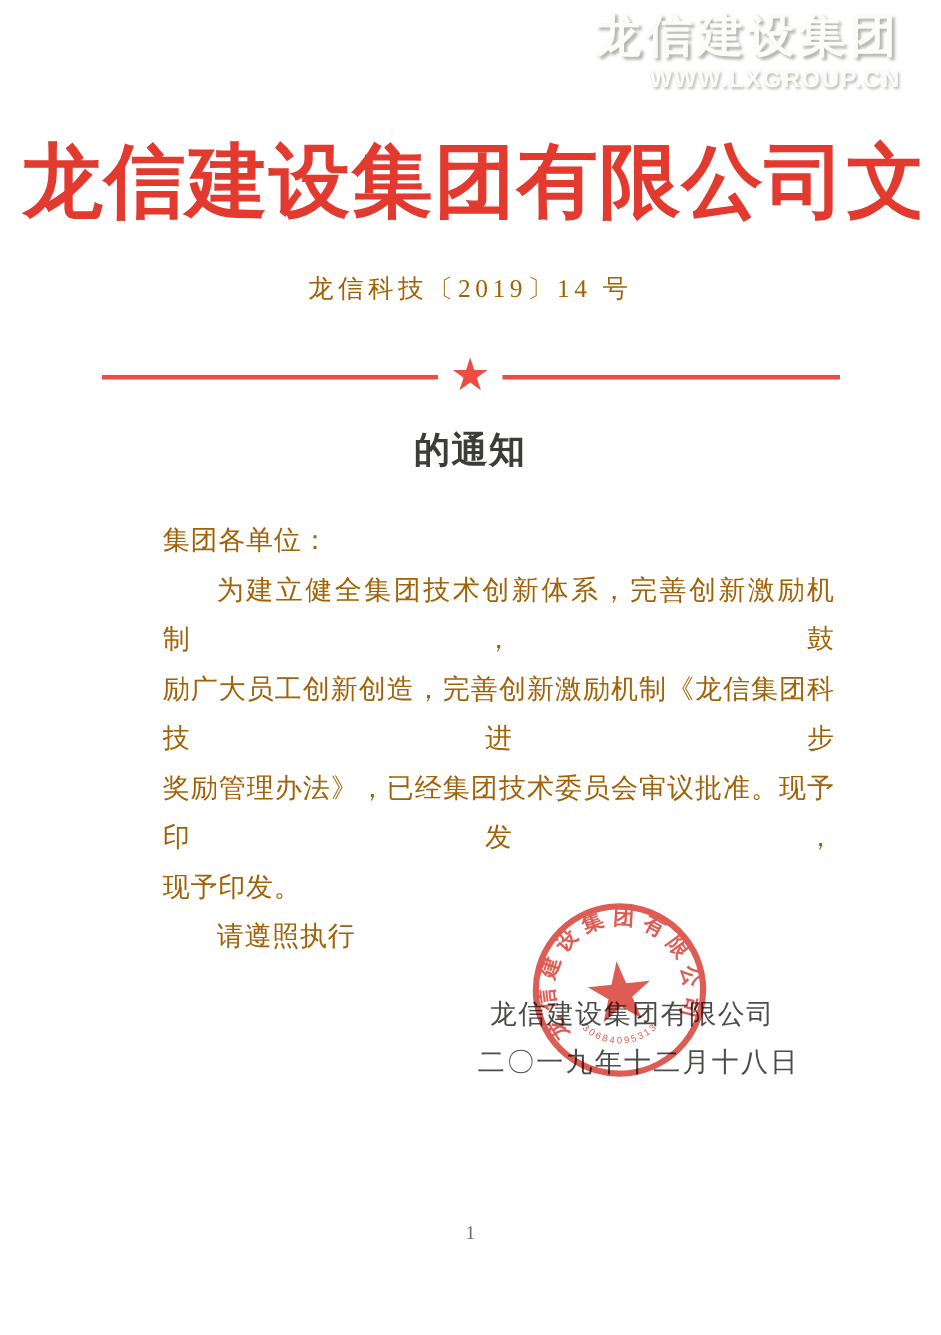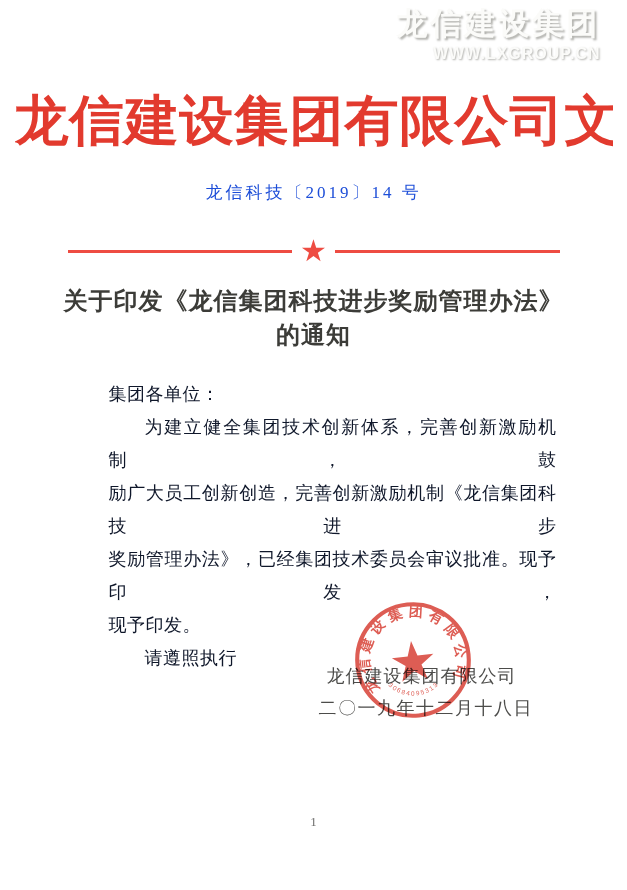--- a/index.html
+++ b/index.html
@@ -38,21 +38,21 @@
     font-size:54px; line-height:62px;
     font-weight:bold;
     color:#e23a2e;
     letter-spacing:1px;
     white-space:nowrap;
   }
   .doc-number {
     margin-top:30px;
     text-align:center;
     font-size:17px; line-height:22px;
-    color:#1d4ed8;
+    color:#a16207;
     letter-spacing:3px;
   }
   
   .divider {
     display:flex; align-items:center;
     margin:32px 53px 0 53px;
     height:30px;
   }
   .divider .rule { flex:1; height:3px; background:#ee4c42; }
   .divider .star {
@@ -66,21 +66,21 @@
     text-align:center;
     font-size:24px; line-height:34px;
     font-weight:bold;
     color:#3c3c38;
     letter-spacing:1px;
   }
   
   .body-text {
     margin:26px 56px 0 94px;
     font-size:18px; line-height:33px;
-    color:#0f172a;
+    color:#a16207;
     letter-spacing:0.5px;
   }
   .body-text .line { min-height:33px; }
   .body-text .indent { text-indent:2em; }
   .body-text .fill { text-align:justify; text-align-last:justify; }
   
   .sig-company {
     position:absolute; top:664px; left:312px;
     font-size:18px; line-height:24px;
     color:#4c4c4a; letter-spacing:1px;
@@ -122,21 +122,20 @@
 
   <div class="doc-number">龙信科技〔2019〕14 号</div>
 
   <div class="divider">
     <div class="rule"></div>
     <div class="star">★</div>
     <div class="rule"></div>
   </div>
 
   <div class="subject">
-    <div>关于印发《龙信集团科技进步奖励管理办法》</div>
     <div>的通知</div>
   </div>
 
   <div class="body-text">
     <div class="line">集团各单位：</div>
     <div class="line indent fill">为建立健全集团技术创新体系，完善创新激励机制，鼓</div>
     <div class="line fill">励广大员工创新创造，完善创新激励机制《龙信集团科技进步</div>
     <div class="line fill">奖励管理办法》，已经集团技术委员会审议批准。现予印发，</div>
     <div class="line">现予印发。</div>
     <div class="line indent">请遵照执行</div>

